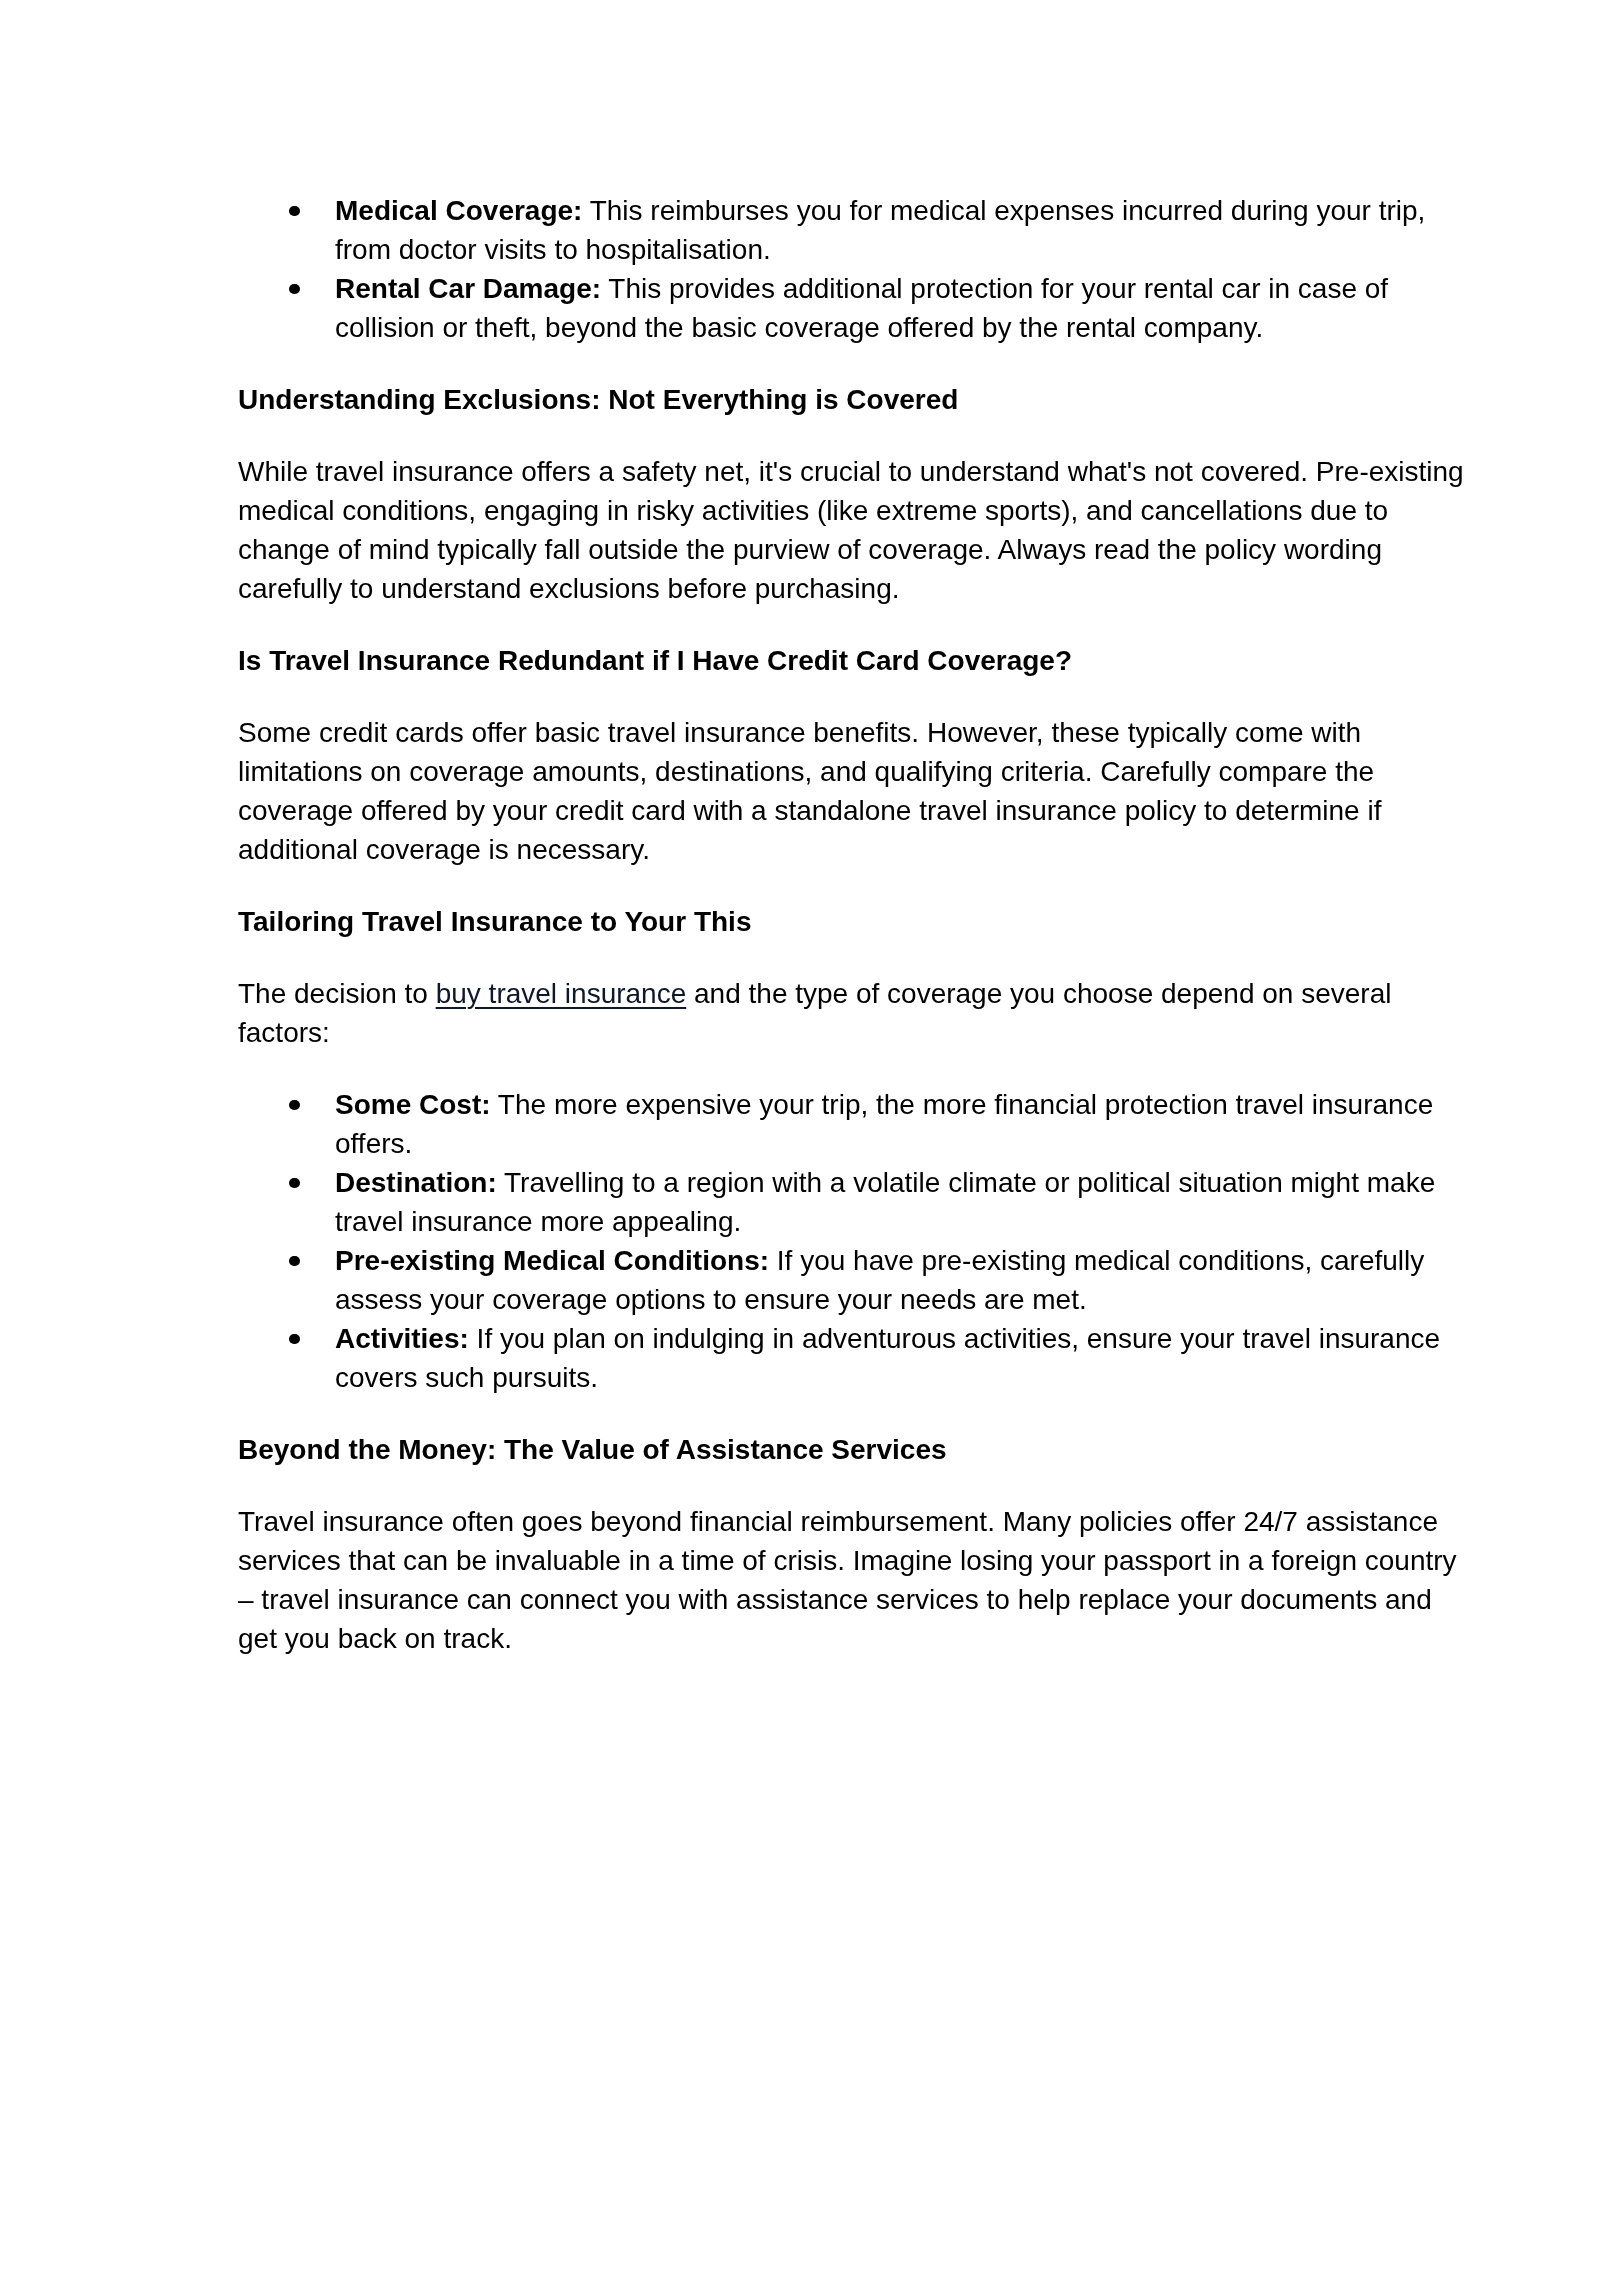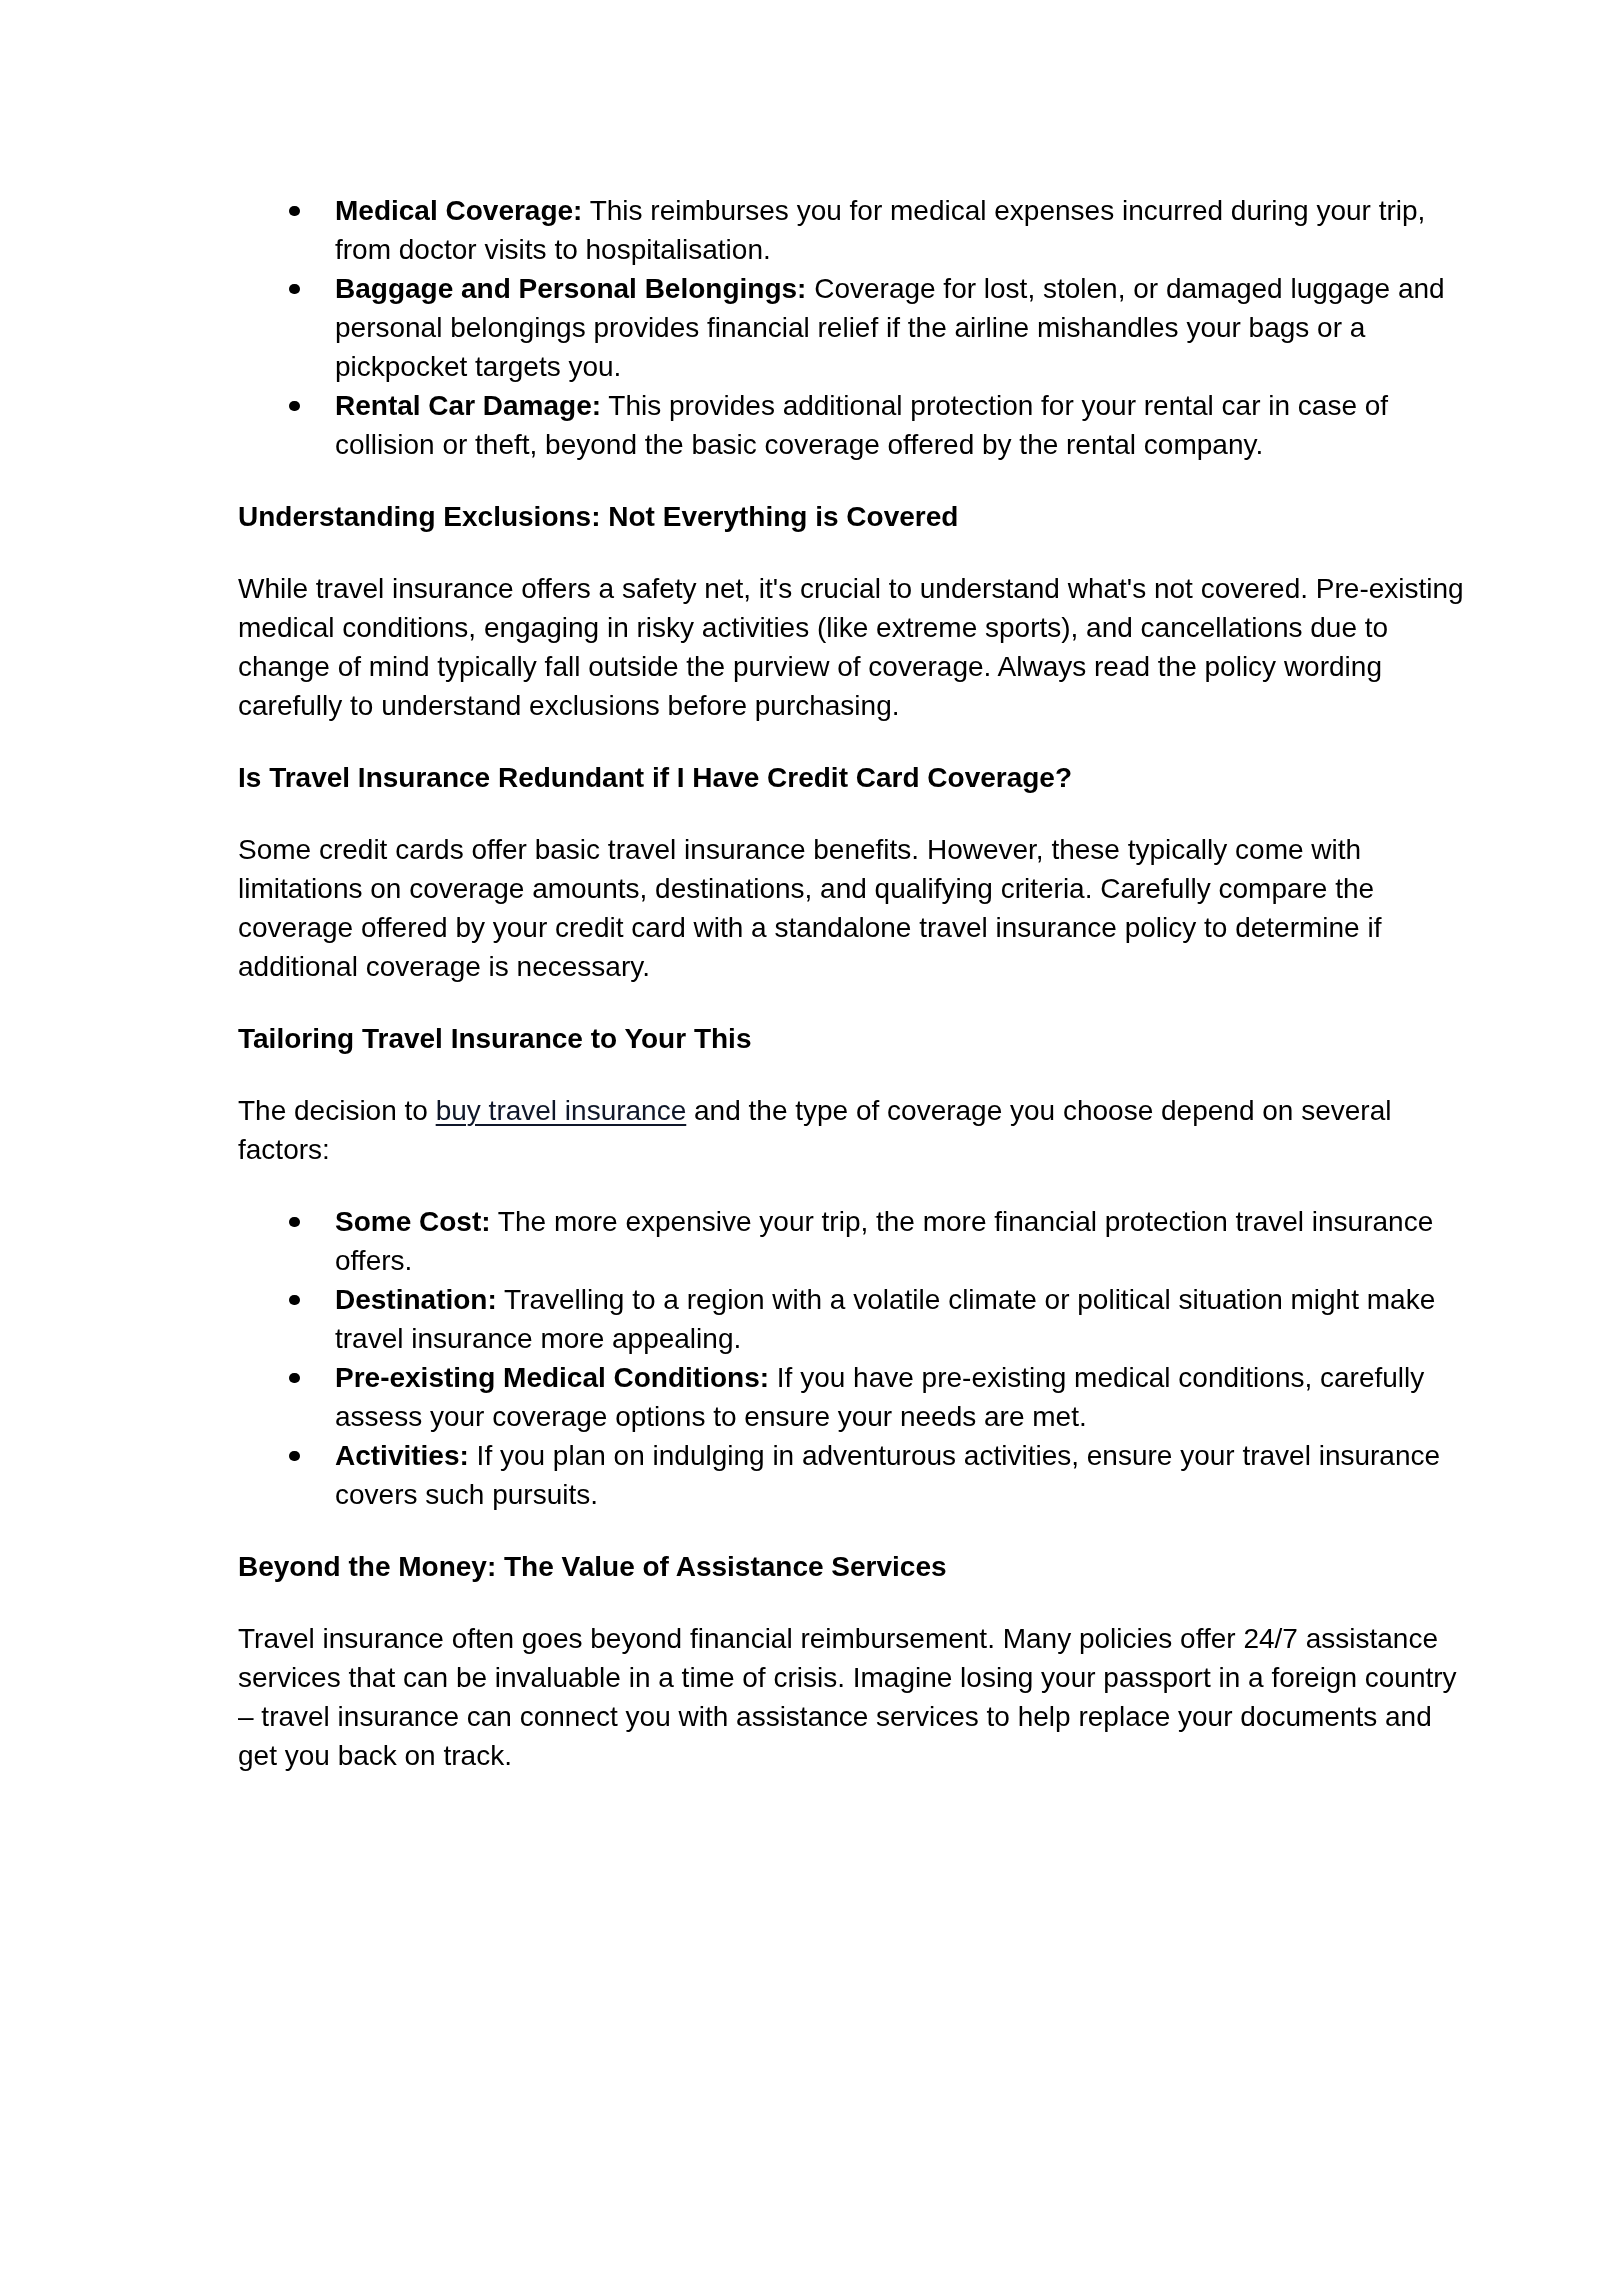--- a/index.html
+++ b/index.html
@@ -65,24 +65,20 @@
 
 <div class="page">
 
   <ul class="bullets">
     <li>
       <span class="disc"></span>
       <span class="term">Medical Coverage:</span><span> This reimburses you for medical expenses incurred during your trip, from doctor visits to hospitalisation.</span>
     </li>
     <li>
       <span class="disc"></span>
-      <span class="term">Baggage and Personal Belongings:</span><span> Coverage for lost, stolen, or damaged luggage and personal belongings provides financial relief if the airline mishandles your bags or a pickpocket targets you.</span>
-    </li>
-    <li>
-      <span class="disc"></span>
       <span class="term">Rental Car Damage:</span><span> This provides additional protection for your rental car in case of collision or theft, beyond the basic coverage offered by the rental company.</span>
     </li>
   </ul>
 
   <div class="heading">Understanding Exclusions: Not Everything is Covered</div>
   <p class="para">While travel insurance offers a safety net, it's crucial to understand what's not covered. Pre-existing medical conditions, engaging in risky activities (like extreme sports), and cancellations due to change of mind typically fall outside the purview of coverage. Always read the policy wording carefully to understand exclusions before purchasing.</p>
 
   <div class="heading">Is Travel Insurance Redundant if I Have Credit Card Coverage?</div>
   <p class="para">Some credit cards offer basic travel insurance benefits. However, these typically come with limitations on coverage amounts, destinations, and qualifying criteria. Carefully compare the coverage offered by your credit card with a standalone travel insurance policy to determine if additional coverage is necessary.</p>
 

